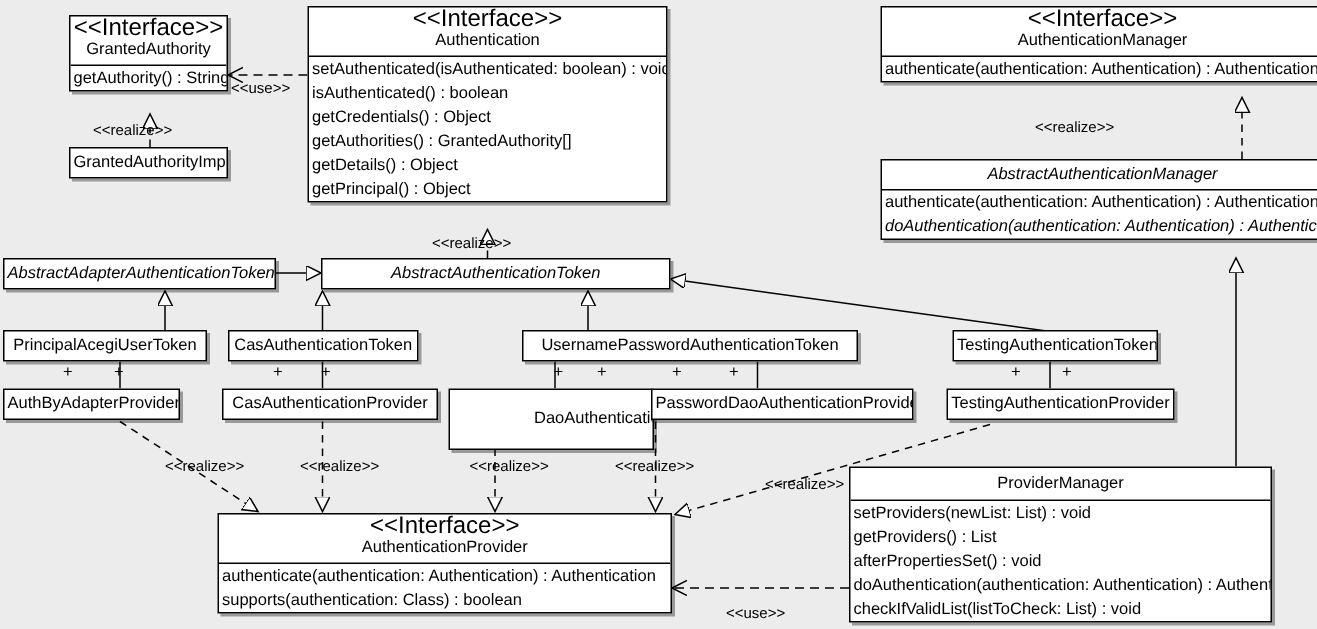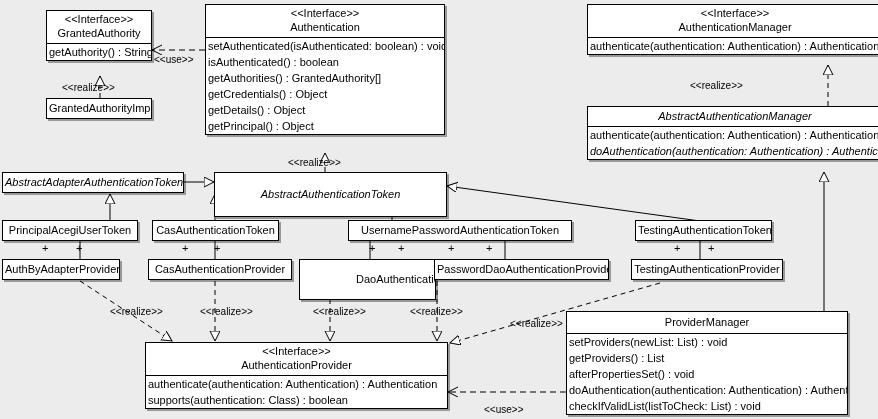--- a/index.html
+++ b/index.html
@@ -22,21 +22,21 @@
     overflow:hidden;
     white-space:nowrap;
   }
   .uml-header{
     text-align:center;
     padding:1px 2px 2px 2px;
     line-height:14px;
     font-size:11px;
     color:#000;
   }
-  .stereo{display:block;font-size:11px;line-height:14px;}
+  .stereo{display:block;font-size:16px;line-height:14px;}
   .cname{display:block;font-size:11px;line-height:15px;}
   .cname.abstract{font-style:italic;}
   .uml-members{
     border-top:1px solid #000;
     padding:0 0 0 0;
   }
   .member{
     font-size:11px;
     line-height:16px;
     padding:0 1px 0 2px;
@@ -131,22 +131,22 @@
   </div>
 
   <div class="uml-class" style="left:205px;top:4px;width:240px;">
     <div class="uml-header">
       <span class="stereo">&lt;&lt;Interface&gt;&gt;</span>
       <span class="cname">Authentication</span>
     </div>
     <div class="uml-members">
       <div class="member">setAuthenticated(isAuthenticated: boolean) : void</div>
       <div class="member">isAuthenticated() : boolean</div>
+      <div class="member">getCredentials() : Object</div>
       <div class="member">getAuthorities() : GrantedAuthority[]</div>
-      <div class="member">getCredentials() : Object</div>
       <div class="member">getDetails() : Object</div>
       <div class="member">getPrincipal() : Object</div>
     </div>
   </div>
 
   <div class="uml-class" style="left:587px;top:4px;width:296px;">
     <div class="uml-header">
       <span class="stereo">&lt;&lt;Interface&gt;&gt;</span>
       <span class="cname">AuthenticationManager</span>
     </div>
@@ -165,21 +165,21 @@
     </div>
   </div>
 
   <div class="uml-class" style="left:2px;top:172px;width:182px;">
     <div class="uml-header" style="padding:2px;">
       <span class="cname abstract">AbstractAdapterAuthenticationToken</span>
     </div>
   </div>
 
   <div class="uml-class" style="left:214px;top:172px;width:233px;">
-    <div class="uml-header" style="padding:14px;">
+    <div class="uml-header" style="padding:2px;">
       <span class="cname abstract">AbstractAuthenticationToken</span>
     </div>
   </div>
 
   <div class="uml-class" style="left:2px;top:220px;width:136px;">
     <div class="uml-header" style="padding:2px;">
       <span class="cname">PrincipalAcegiUserToken</span>
     </div>
   </div>
 

